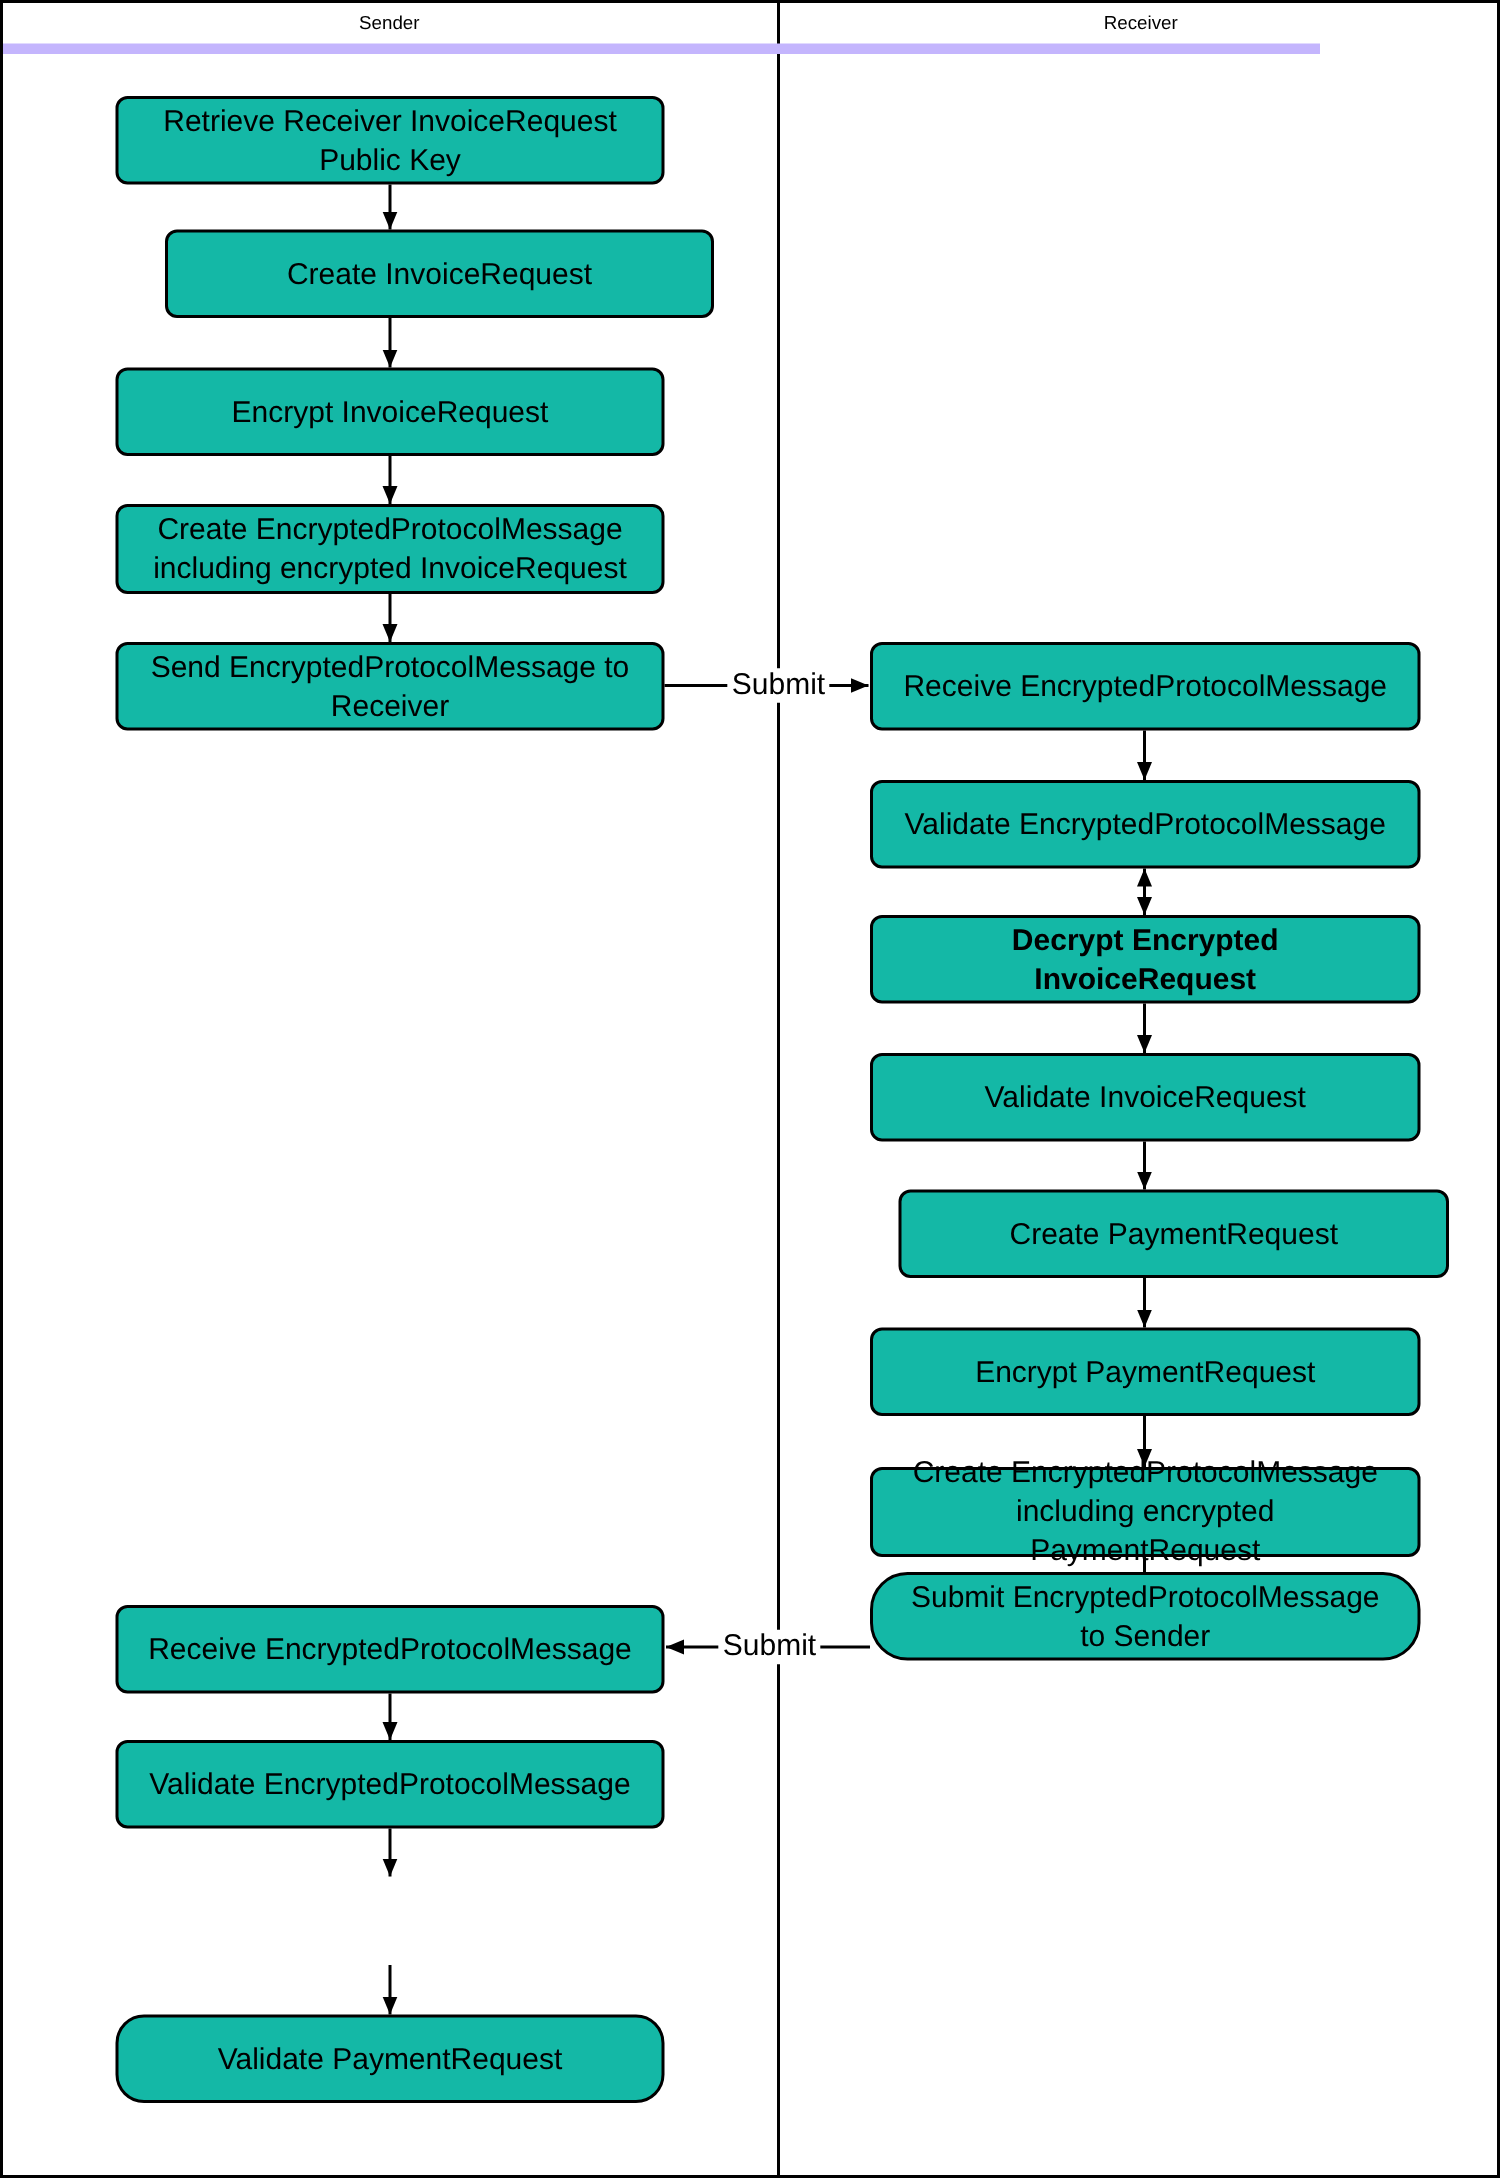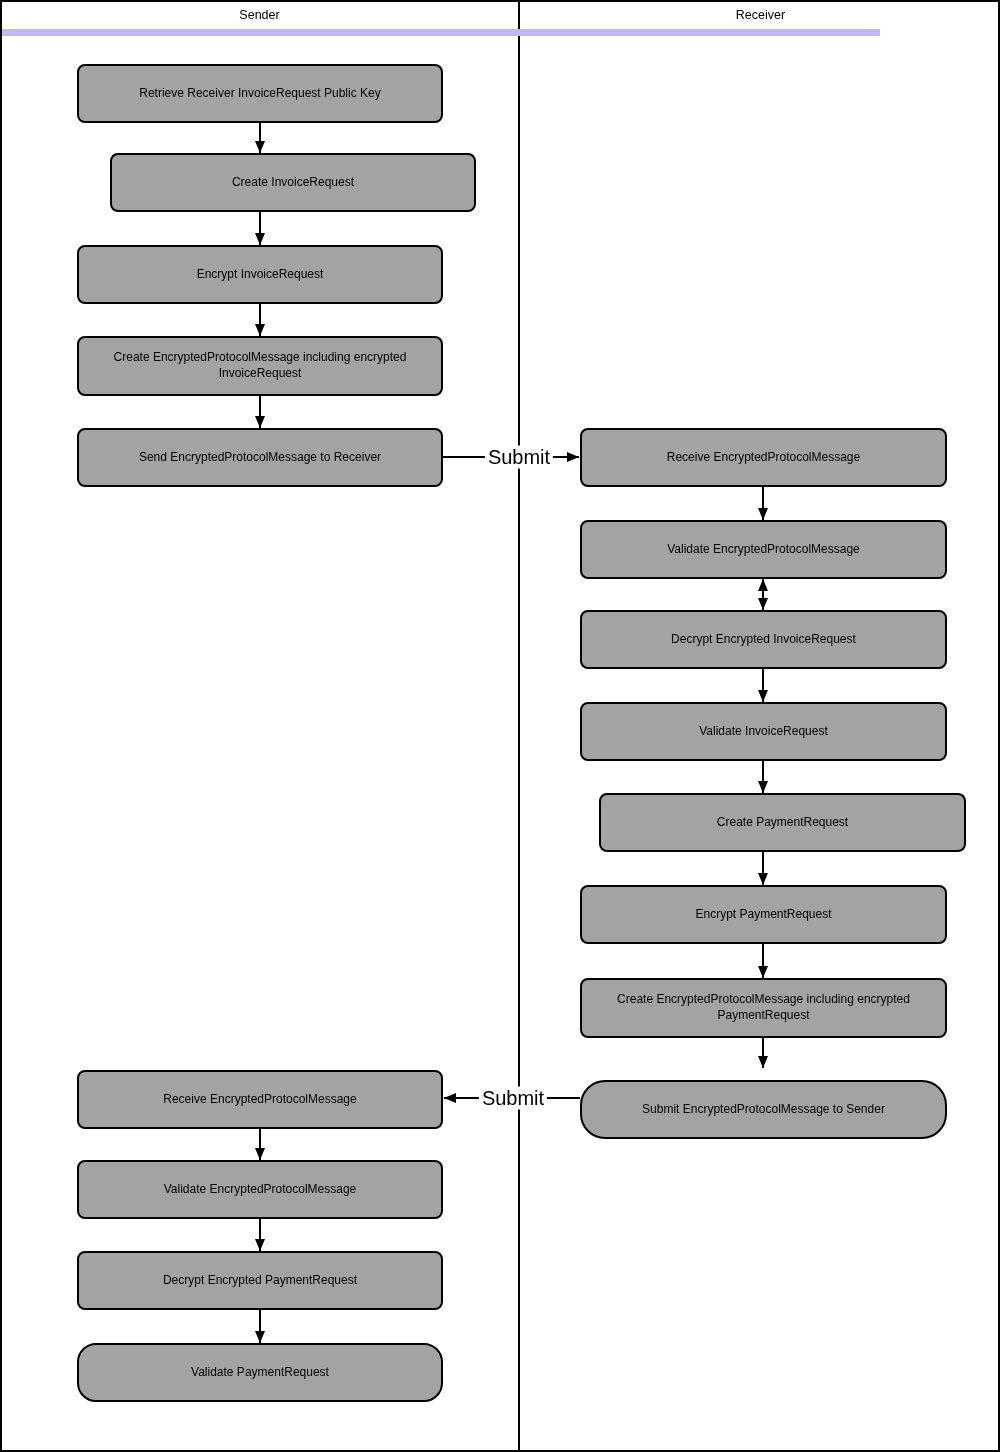--- a/index.html
+++ b/index.html
@@ -5,23 +5,23 @@
   html,body{margin:0;padding:0;background:#fff;}
   body{font-family:"Liberation Sans","DejaVu Sans",sans-serif;color:#000;}
   .canvas{position:relative;width:1000px;height:1452px;background:#ffffff;overflow:hidden;}
   .frame{position:absolute;inset:0;border:2px solid #000;pointer-events:none;}
   .lane-divider{position:absolute;left:518px;top:0;width:2px;height:1452px;background:#000;}
   .header-row{position:absolute;left:0;top:0;width:880px;height:29px;border-bottom:7px solid #c4b5fd;}
   .lane-header{position:absolute;top:0;height:29px;display:flex;align-items:center;justify-content:center;
                font-size:12.5px;}
   .lane-header.sender{left:0;width:519px;}
   .lane-header.receiver{left:521px;width:479px;}
-  .node{position:absolute;background:#a3a3a3;border:2px solid #000;border-radius:8px;
+  .node{position:absolute;background:#14b8a6;border:2px solid #000;border-radius:8px;
         display:flex;align-items:center;justify-content:center;text-align:center;
-        font-size:12px;line-height:1.3;padding:0 16px;box-sizing:border-box;}
+        font-size:20px;line-height:1.3;padding:0 16px;box-sizing:border-box;}
   .node.sender-col{left:77px;width:366px;height:59px;}
   .node.receiver-col{left:580px;width:367px;height:59px;}
   .connector-layer{position:absolute;left:0;top:0;width:1000px;height:1452px;}
   .connector-layer line{stroke:#000;stroke-width:2;}
   .edge-label{position:absolute;transform:translate(-50%,-50%);background:#ffffff;
               padding:0 3px;font-size:20px;white-space:nowrap;}
 </style>
 </head>
 <body>
 
@@ -65,26 +65,25 @@
   <div class="edge-label" style="left:519px;top:457px;">Submit</div>
   <div class="edge-label" style="left:513px;top:1098px;">Submit</div>
 
   <div class="node sender-col" style="top:64px;">Retrieve Receiver InvoiceRequest Public Key</div>
   <div class="node sender-col" style="top:153px;margin-left:33px;">Create InvoiceRequest</div>
   <div class="node sender-col" style="top:245px;">Encrypt InvoiceRequest</div>
   <div class="node sender-col" style="top:336px;height:60px;">Create EncryptedProtocolMessage including encrypted InvoiceRequest</div>
   <div class="node sender-col" style="top:428px;">Send EncryptedProtocolMessage to Receiver</div>
   <div class="node sender-col" style="top:1070px;">Receive EncryptedProtocolMessage</div>
   <div class="node sender-col" style="top:1160px;">Validate EncryptedProtocolMessage</div>
-  <div class="node sender-col" style="top:1251px;">Decrypt Encrypted PaymentRequest</div>
   <div class="node sender-col" style="top:1343px;border-radius:19px;">Validate PaymentRequest</div>
 
   <div class="node receiver-col" style="top:428px;">Receive EncryptedProtocolMessage</div>
   <div class="node receiver-col" style="top:520px;">Validate EncryptedProtocolMessage</div>
-  <div class="node receiver-col" style="top:610px;">Decrypt Encrypted InvoiceRequest</div>
+  <div class="node receiver-col" style="top:610px;font-weight:bold;">Decrypt Encrypted InvoiceRequest</div>
   <div class="node receiver-col" style="top:702px;">Validate InvoiceRequest</div>
   <div class="node receiver-col" style="top:793px;margin-left:19px;">Create PaymentRequest</div>
   <div class="node receiver-col" style="top:885px;">Encrypt PaymentRequest</div>
   <div class="node receiver-col" style="top:978px;height:60px;">Create EncryptedProtocolMessage including encrypted PaymentRequest</div>
-  <div class="node receiver-col" style="top:1080px;border-radius:25px;">Submit EncryptedProtocolMessage to Sender</div>
+  <div class="node receiver-col" style="top:1048px;border-radius:25px;">Submit EncryptedProtocolMessage to Sender</div>
 
   <div class="frame"></div>
 </div>
 
 </body></html>

